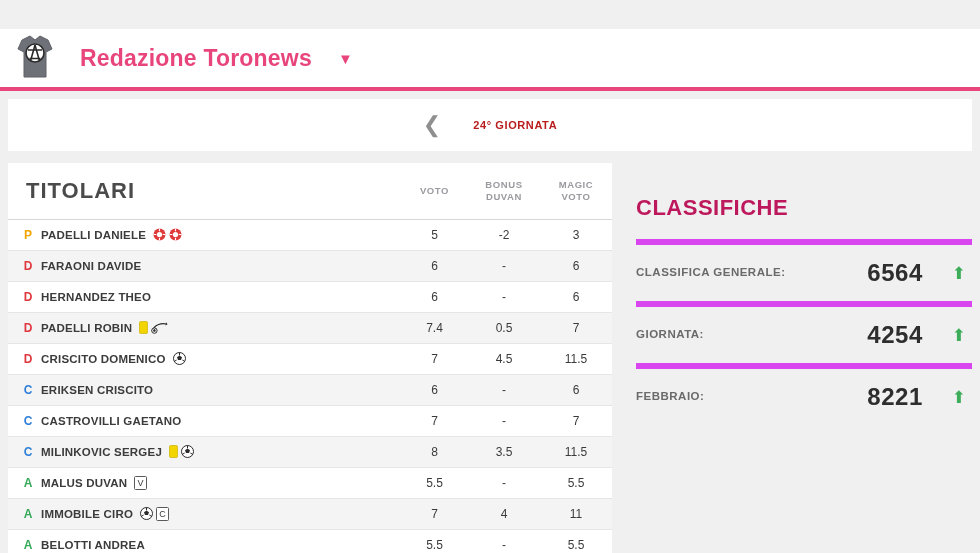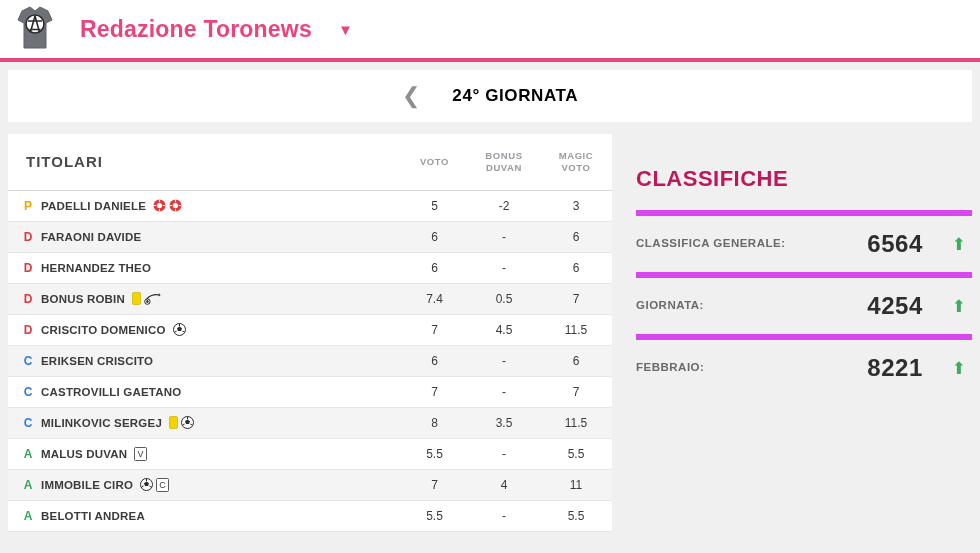--- a/index.html
+++ b/index.html
@@ -12,20 +12,21 @@
   }
 
   
   .header {
     position: relative;
     height: 62px;
     background: #ffffff;
     display: flex;
     align-items: center;
     border-bottom: 4px solid #e8457c;
+    margin-top: 29px;
   }
   .jersey {
     width: 54px; height: 54px;
     margin-left: 8px;
     position: relative;
     flex: 0 0 auto;
   }
   .jersey svg { display: block; }
   .team-name {
     font-size: 23px;
@@ -53,23 +54,23 @@
     position: relative;
   }
   .giornata-prev {
     font-size: 22px;
     color: #8f8f8f;
     margin-right: 32px;
     line-height: 1;
     user-select: none;
   }
   .giornata-title {
-    font-size: 17px;
-    font-weight: bold;
-    color: #000000;
+    font-size: 11px;
+    font-weight: bold;
+    color: #b91c1c;
     letter-spacing: .6px;
   }
 
   
   .body-wrap {
     display: flex;
     align-items: flex-start;
     padding: 12px 8px 0 8px;
     gap: 24px;
   }
@@ -87,21 +88,21 @@
   }
   table.formation thead th {
     border-bottom: 1px solid #d8d8d8;
     vertical-align: middle;
     padding: 0;
     height: 56px;
   }
   th.col-name {
     text-align: left;
     padding-left: 18px !important;
-    font-size: 15px;
+    font-size: 22px;
     font-weight: bold;
     color: #4a4a4a;
     letter-spacing: 1px;
   }
   th.col-num {
     font-size: 9.5px;
     font-weight: bold;
     color: #9a9aa0;
     letter-spacing: .6px;
     line-height: 1.25;
@@ -290,21 +291,21 @@
               </div>
             </td>
             <td>6</td>
             <td>-</td>
             <td>6</td>
           </tr>
           <tr>
             <td class="cell-name">
               <div class="name-inner">
                 <span class="role role-D">D</span>
-                <span class="pname">BONUS ROBIN</span>
+                <span class="pname">PADELLI ROBIN</span>
                 <span class="badges">
                   <span class="bdg">
                     <svg width="9" height="13" viewBox="0 0 9 13">
                       <rect x="0.5" y="0.5" width="8" height="12" rx="1.2" fill="#f2d400" stroke="#cbb200" stroke-width="0.7"></rect>
                     </svg>
                   </span>
                   <span class="bdg">
                     <svg width="17" height="13" viewBox="0 0 17 13">
                       <path d="M1 10 C4 3, 11 2, 15 3" stroke="#2b2b2b" stroke-width="1.1" fill="none"></path>
                       <polygon points="15,1.3 16.6,3.3 14.4,4.6" fill="#2b2b2b"></polygon>

